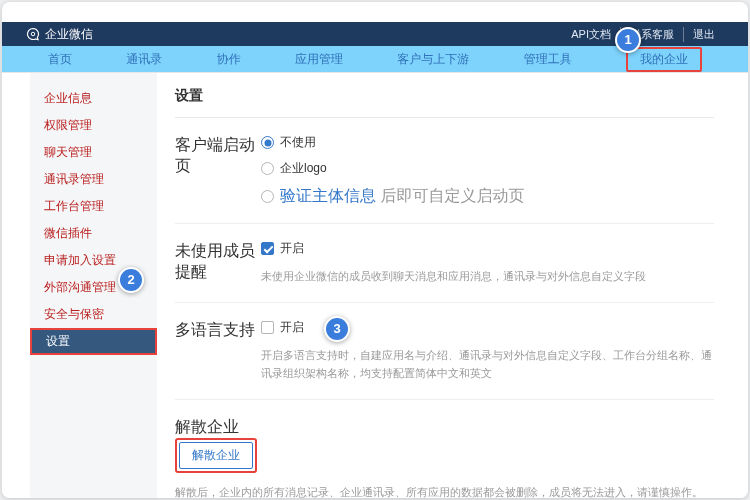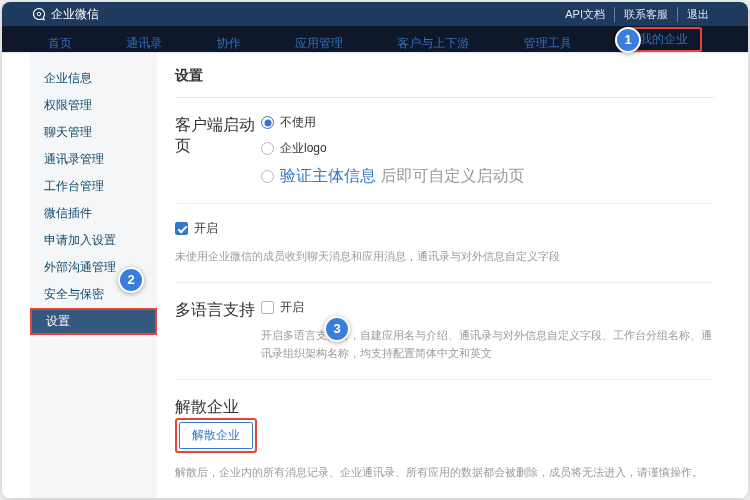--- a/index.html
+++ b/index.html
@@ -20,41 +20,42 @@
   }
 
   
   .topbar {
     height:24px;
     background:#1f3a5f;
     color:#fff;
     display:flex;
     align-items:center;
     justify-content:space-between;
-    padding:0 30px;
+    padding:0 24px;
     font-size:11px;
+    margin-top:20px;
   }
   .brand { display:flex; align-items:center; gap:5px; font-size:12px; }
   .topbar-links { display:flex; align-items:center; }
   .topbar-link {
     color:#dfe7f2; text-decoration:none; padding:0 9px;
     border-left:1px solid rgba(255,255,255,.35);
     cursor:pointer;
   }
   .topbar-link:first-child { border-left:none; }
 
   
   .mainnav {
     height:27px;
     display:flex;
-    align-items:flex-end;
+    align-items:center;
     justify-content:space-between;
     padding:0 46px;
     border-bottom:1px solid #e6e6e6;
-    background:#0f172a;
+    background:#7dd3fc;
   }
   .nav-item {
     font-size:12px; color:#3170b9; cursor:pointer; white-space:nowrap;
   }
   .nav-item.active {
     border:2px solid #e8423d;
     padding:2px 12px;
     border-radius:2px;
   }
 
@@ -67,21 +68,21 @@
   }
   .sidebar {
     width:127px;
     flex-shrink:0;
     background:#f5f6f7;
     padding-top:12px;
   }
   .side-item {
     height:27px; line-height:27px;
     padding-left:14px;
-    font-size:12px; color:#0c4a6e;
+    font-size:12px; color:#b91c1c;
     cursor:pointer;
     white-space:nowrap;
   }
   .side-item.active {
     background:#35587f;
     color:#fff;
     border:2px solid #e8423d;
     line-height:23px;
   }
 
@@ -230,20 +231,21 @@
             <span class="radio"></span>
             <span class="hint">
               <a>验证主体信息</a>
               <span>后即可自定义启动页</span>
             </span>
           </label>
         </div>
       </div>
 
       <div class="form-row">
+        <div class="row-label">未使用成员提醒</div>
         <div class="row-control">
           <label class="check-option">
             <span class="checkbox checked"></span>
             <span>开启</span>
           </label>
           <div class="desc">未使用企业微信的成员收到聊天消息和应用消息，通讯录与对外信息自定义字段</div>
         </div>
       </div>
 
       <div class="form-row">

